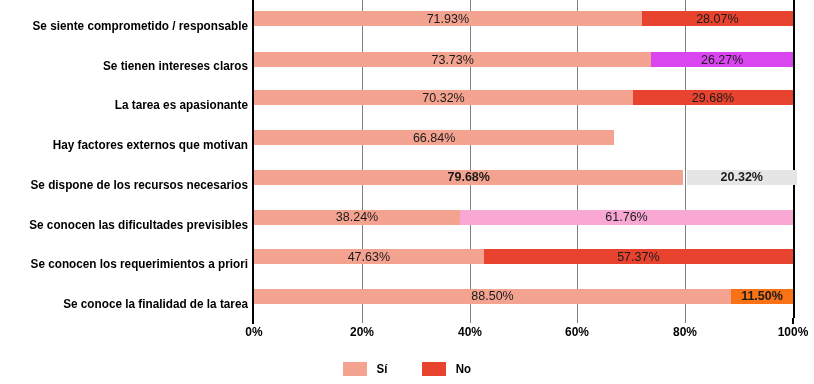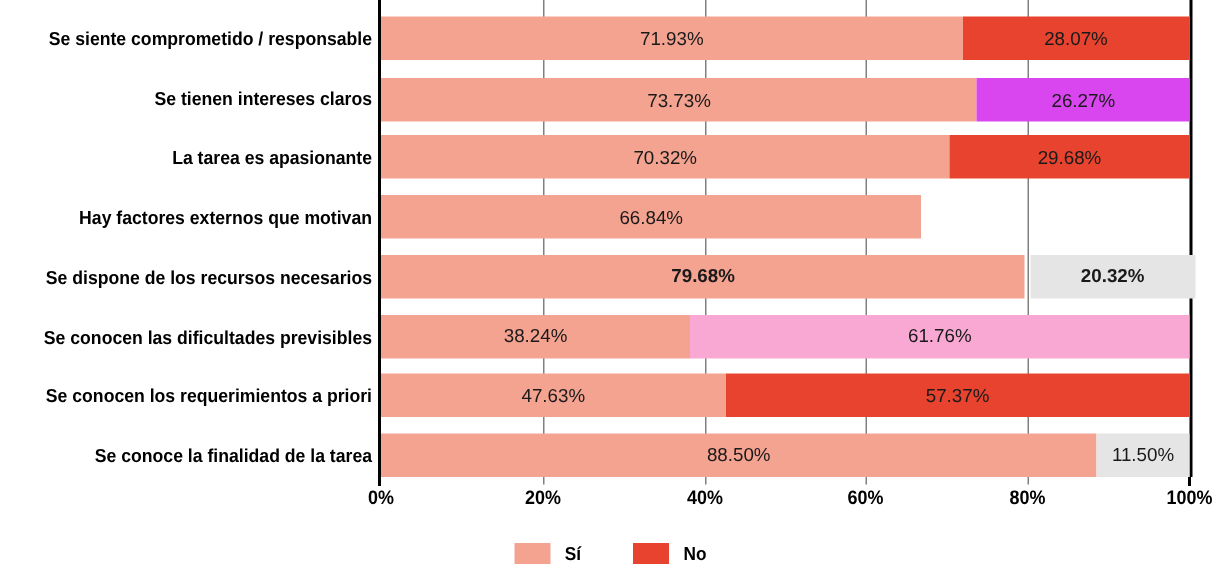--- a/index.html
+++ b/index.html
@@ -69,21 +69,21 @@
   
   .bar-row {
     position: absolute;
     left: 0px;
     width: 539px;
     height: 29px;
   }
   .seg {
     position: absolute;
     top: 0;
-    height: 29px;
+    height: 15px;
     box-sizing: border-box;
     display: flex;
     align-items: center;
     justify-content: center;
   }
   .seg-si { left: 0; }
   .seg-no { }
   .seg-label {
     font-size: 12.5px;
     color: #1a1a1a;
@@ -238,21 +238,21 @@
             <span class="seg-label">47.63%</span>
           </div>
           <div class="seg seg-no" style="left: 229.776px; width: 309.224px; background: rgb(232, 67, 47);">
             <span class="seg-label">57.37%</span>
           </div>
         </div>
         <div class="bar-row" style="top: 288.9px; border-radius: 11px;">
           <div class="seg seg-si" style="left: 0px; width: 477.015px; background: rgb(245, 163, 145);">
             <span class="seg-label">88.50%</span>
           </div>
-          <div class="seg seg-no" style="left: 477.015px; width: 61.985px; background: #e5e5e5;">
+          <div class="seg seg-no" style="left: 477.015px; width: 61.985px; background: #f97316; font-weight: bold;">
             <span class="seg-label">11.50%</span>
           </div>
         </div>
       </div>
     <div id="ticks">
         <div class="tick-mark edge" style="left: -2px;"></div>
         <div class="tick-mark" style="left: 107.8px;"></div>
         <div class="tick-mark" style="left: 215.6px;"></div>
         <div class="tick-mark" style="left: 323.4px;"></div>
         <div class="tick-mark" style="left: 431.2px;"></div>

